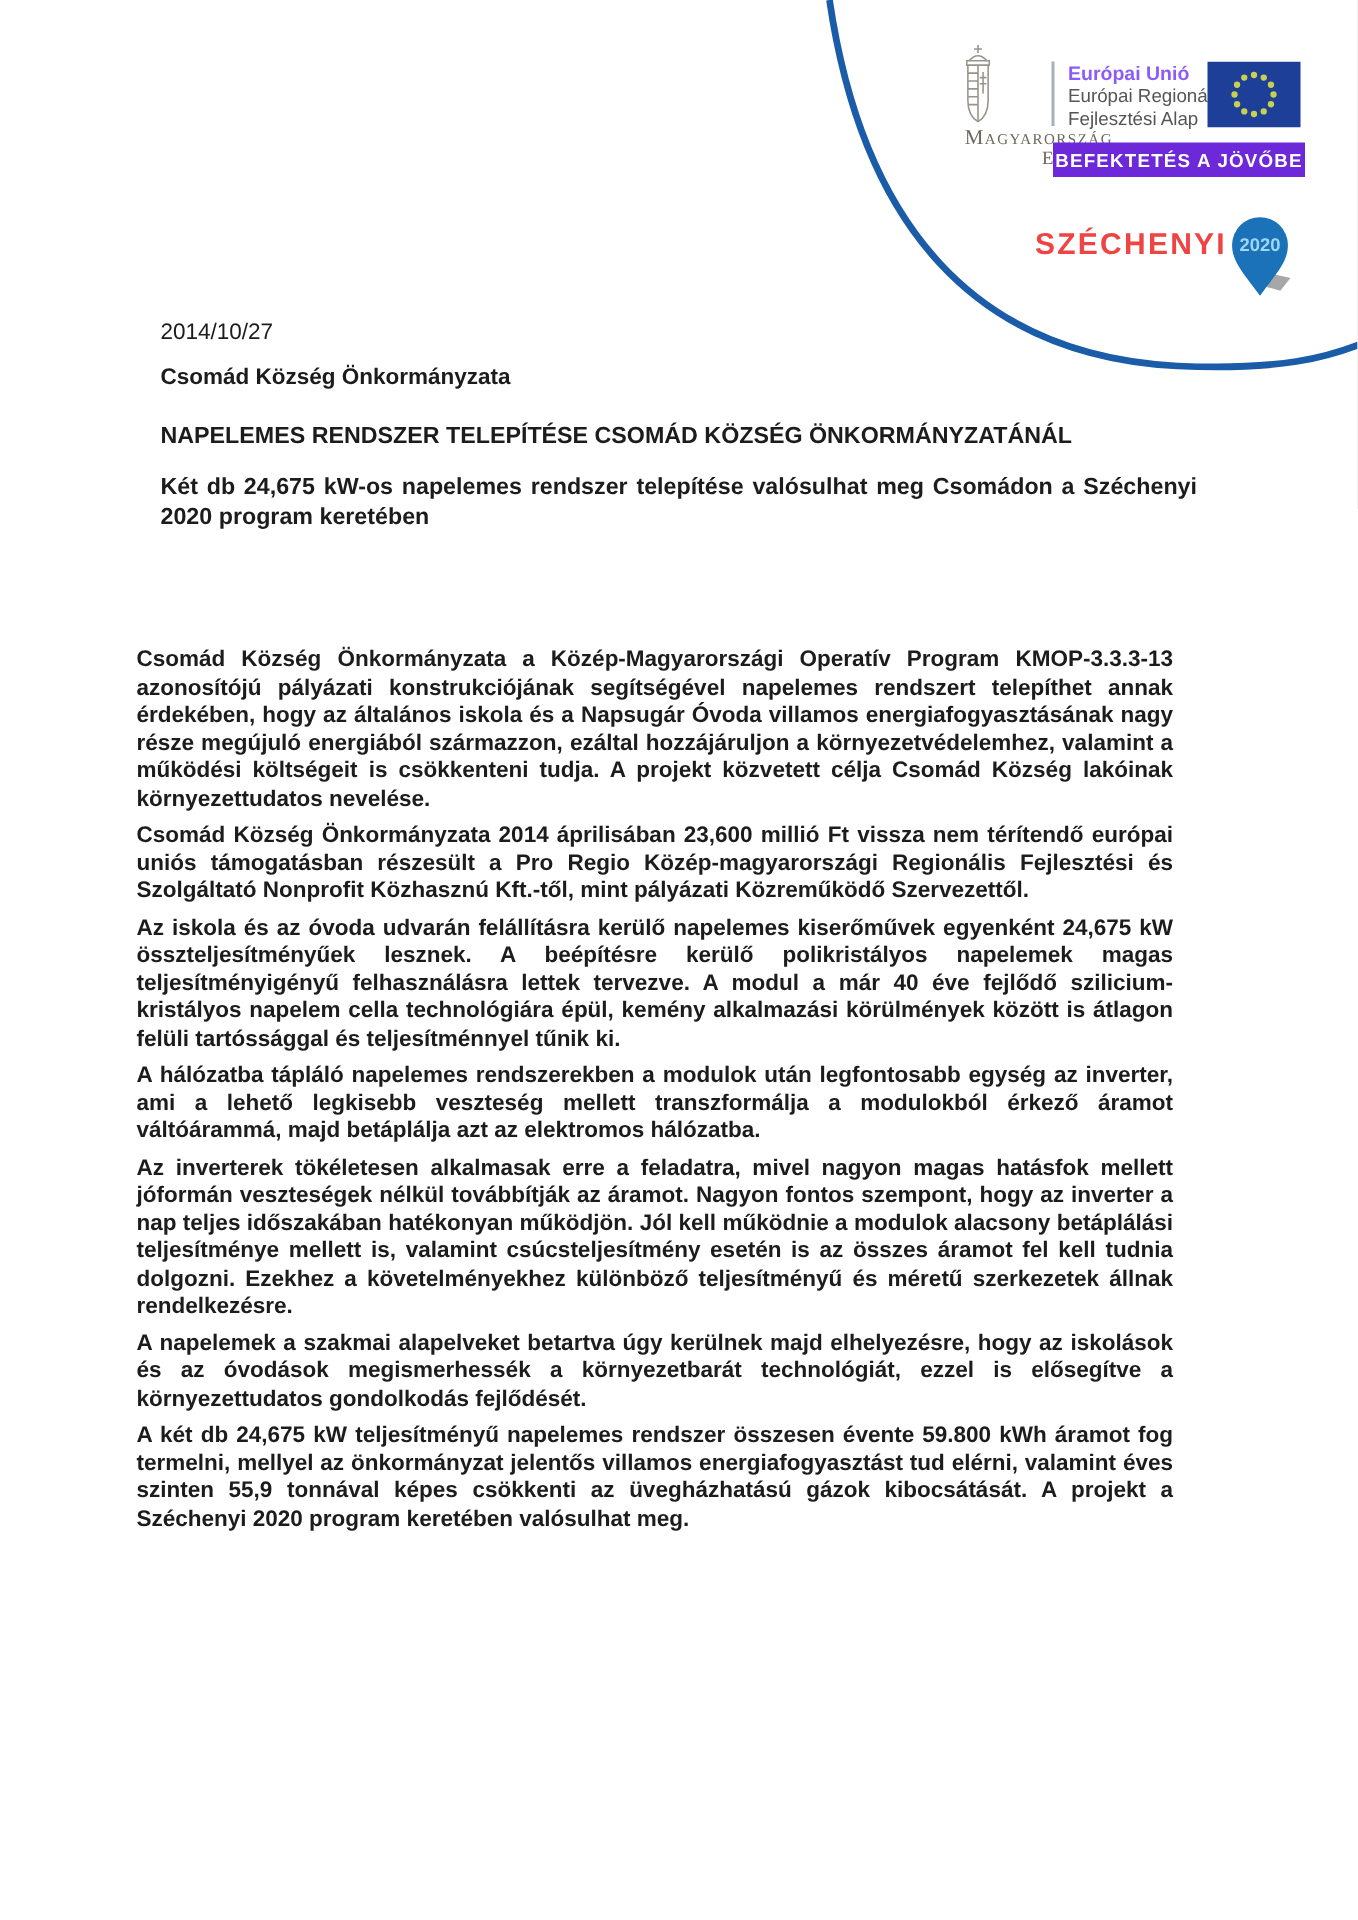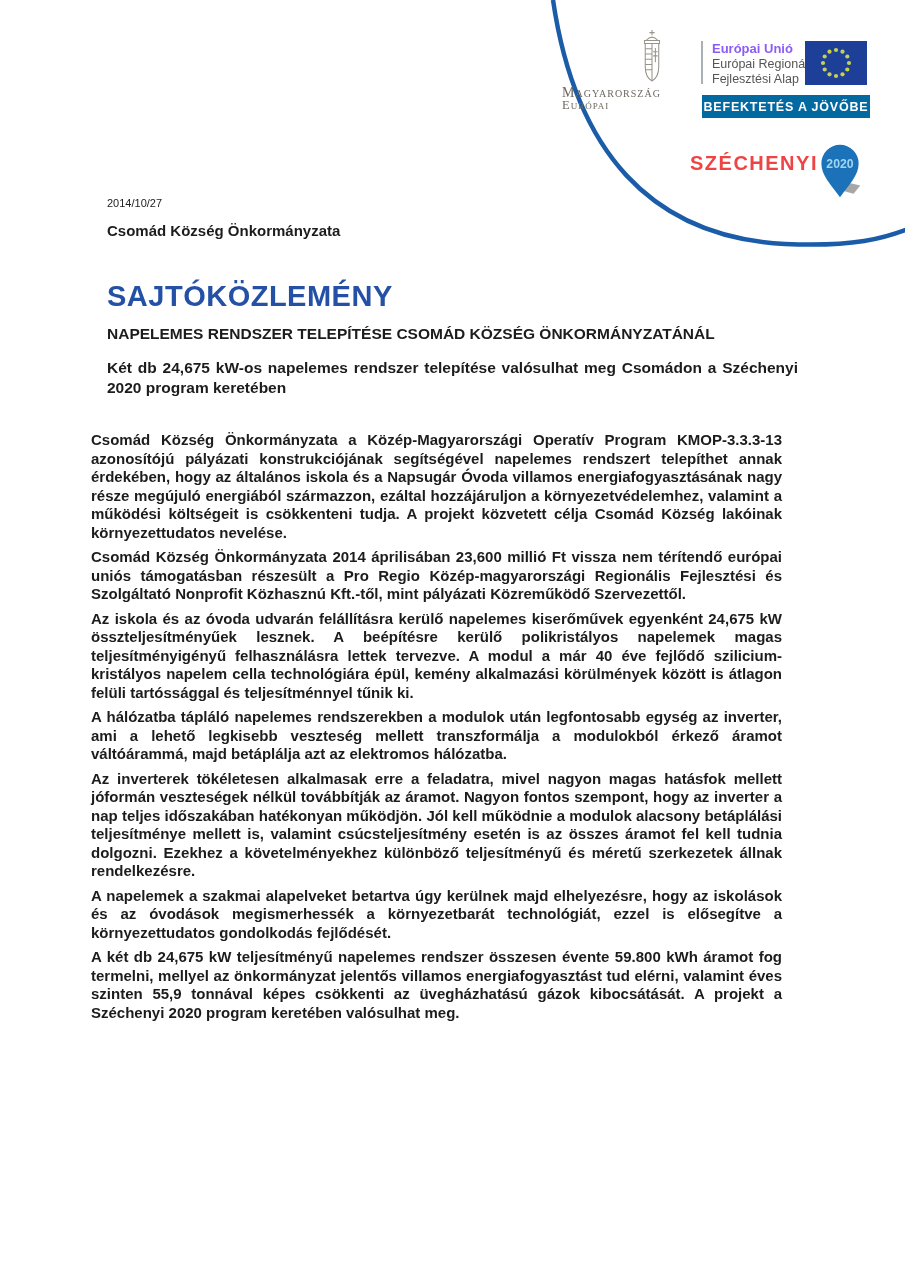--- a/index.html
+++ b/index.html
@@ -10,46 +10,46 @@
     overflow:hidden;
     font-family:"Liberation Sans", sans-serif;
     color:#1c1c1c;
   }
   
   .arc-overlay{position:absolute;top:0;left:0;width:905px;height:1280px;pointer-events:none;}
   
   .gov-emblem{position:absolute;left:637px;top:29px;}
   .gov-label{
     position:absolute;left:562px;top:86px;width:180px;
-    text-align:left;
+    text-align:right;
     font-family:"Liberation Serif", serif;
     font-variant:small-caps;
     color:#6c685c;
     letter-spacing:1px;
     line-height:13px;
   }
   .gov-label .l1{font-size:14px;}
   .gov-label .l2{font-size:12.5px;}
   .eu-divider{position:absolute;left:701px;top:41px;width:2px;height:43px;background:#aab0b6;}
   .eu-text{position:absolute;left:712px;top:41px;line-height:15.5px;}
   .eu-text .b{font-weight:bold;font-size:13px;color:#8b5cf6;}
   .eu-text .r{font-size:12.5px;color:#555555;}
   .eu-flag{position:absolute;left:803px;top:41px;}
   .invest-banner{
     position:absolute;left:702px;top:95px;width:168px;height:23px;
-    background:#0369a1;color:#ffffff;
+    background:#6d28d9;color:#ffffff;
     font-weight:bold;font-size:12.5px;letter-spacing:0.8px;
     display:flex;align-items:center;justify-content:center;
   }
   .szechenyi{position:absolute;left:690px;top:152px;width:130px;
     font-weight:bold;font-size:20px;letter-spacing:1.5px;color:#ef4444;}
   .pin{position:absolute;left:818px;top:143px;}
   
   .meta{position:absolute;left:107px;top:197px;width:691px;}
-  .meta .date{font-size:11px;margin:0 0 13px 0;}
+  .meta .date{font-size:15px;margin:16px 0 13px 0;}
   .meta .org{font-size:15px;font-weight:bold;margin:0;}
   .headline{position:absolute;left:107px;top:282px;width:691px;}
   .title{
     font-size:29px;font-weight:bold;color:#2451a5;
     letter-spacing:0.5px;line-height:1;margin:0 0 14px 0;
   }
   .subtitle{font-size:15.5px;font-weight:bold;line-height:18px;margin:0 0 15px 0;}
   .lead{font-size:15.5px;font-weight:bold;line-height:19.5px;text-align:justify;margin:0;}
   .bodytext{position:absolute;left:91px;top:431px;width:691px;font-weight:bold;}
   .bodytext p{
@@ -116,21 +116,20 @@
     <path d="M26,64 C14,47 4,38 4,24 A22,22 0 1 1 48,24 C48,38 38,47 26,64 Z" fill="#1c72b8"></path>
     <text x="26" y="29" text-anchor="middle" font-size="14.5" font-weight="bold" font-family="Liberation Sans, sans-serif" fill="#9ed7f5">2020</text>
   </svg>
 
   <div class="meta">
     <p class="date">2014/10/27</p>
     <p class="org">Csomád Község Önkormányzata</p>
   </div>
 
   <div class="headline">
-    <h1 class="title">SAJTÓKÖZLEMÉNY</h1>
     <h2 class="subtitle">NAPELEMES RENDSZER TELEPÍTÉSE CSOMÁD KÖZSÉG ÖNKORMÁNYZATÁNÁL</h2>
     <p class="lead">Két db 24,675 kW-os napelemes rendszer telepítése valósulhat meg Csomádon a Széchenyi 2020 program keretében</p>
   </div>
 
   <div class="bodytext">
     <p>Csomád Község Önkormányzata a Közép-Magyarországi Operatív Program KMOP-3.3.3-13 azonosítójú pályázati konstrukciójának segítségével napelemes rendszert telepíthet annak érdekében, hogy az általános iskola és a Napsugár Óvoda villamos energiafogyasztásának nagy része megújuló energiából származzon, ezáltal hozzájáruljon a környezetvédelemhez, valamint a működési költségeit is csökkenteni tudja. A projekt közvetett célja Csomád Község lakóinak környezettudatos nevelése.</p>
     <p>Csomád Község Önkormányzata 2014 áprilisában 23,600 millió Ft vissza nem térítendő európai uniós támogatásban részesült a Pro Regio Közép-magyarországi Regionális Fejlesztési és Szolgáltató Nonprofit Közhasznú Kft.-től, mint pályázati Közreműködő Szervezettől.</p>
     <p>Az iskola és az óvoda udvarán felállításra kerülő napelemes kiserőművek egyenként 24,675 kW összteljesítményűek lesznek. A beépítésre kerülő polikristályos napelemek magas teljesítményigényű felhasználásra lettek tervezve. A modul a már 40 éve fejlődő szilicium-kristályos napelem cella technológiára épül, kemény alkalmazási körülmények között is átlagon felüli tartóssággal és teljesítménnyel tűnik ki.</p>
     <p>A hálózatba tápláló napelemes rendszerekben a modulok után legfontosabb egység az inverter, ami a lehető legkisebb veszteség mellett transzformálja a modulokból érkező áramot váltóárammá, majd betáplálja azt az elektromos hálózatba.</p>
     <p>Az inverterek tökéletesen alkalmasak erre a feladatra, mivel nagyon magas hatásfok mellett jóformán veszteségek nélkül továbbítják az áramot. Nagyon fontos szempont, hogy az inverter a nap teljes időszakában hatékonyan működjön. Jól kell működnie a modulok alacsony betáplálási teljesítménye mellett is, valamint csúcsteljesítmény esetén is az összes áramot fel kell tudnia dolgozni. Ezekhez a követelményekhez különböző teljesítményű és méretű szerkezetek állnak rendelkezésre.</p>

